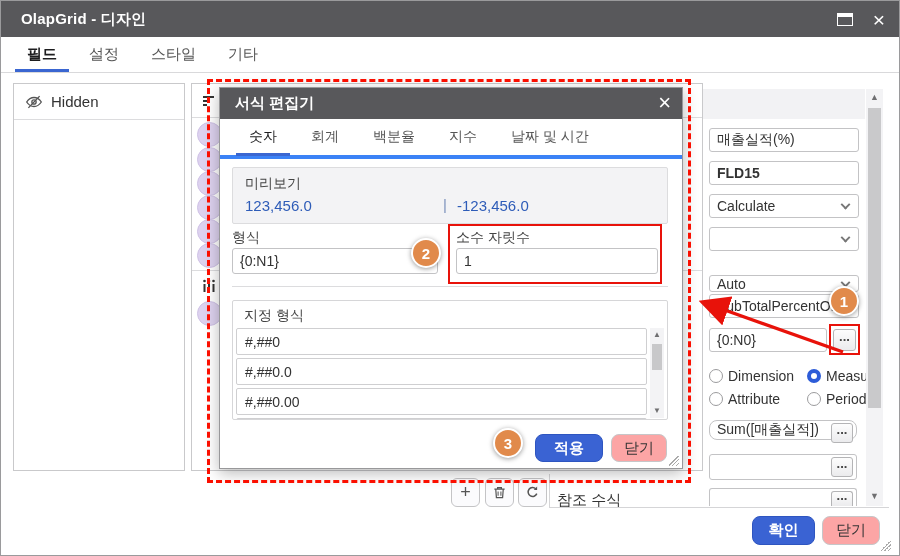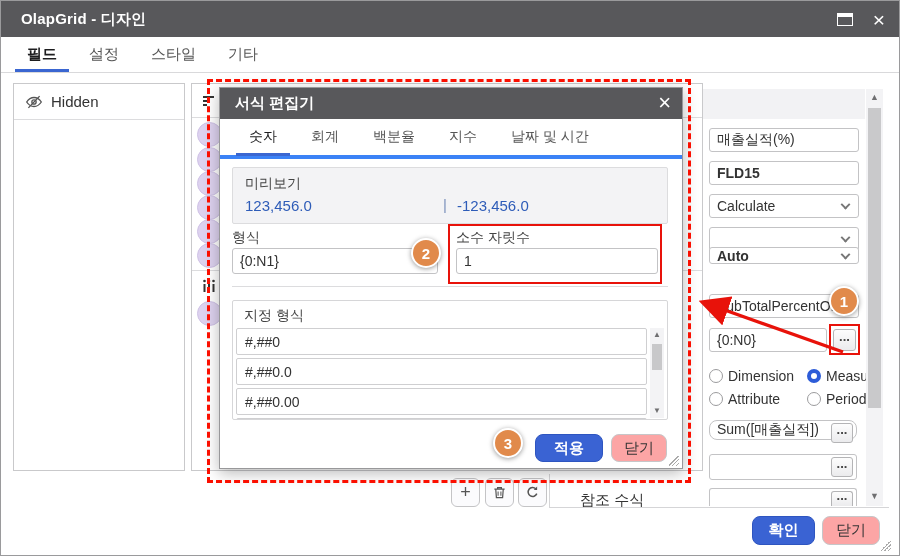--- a/index.html
+++ b/index.html
@@ -161,40 +161,40 @@
       <path d="M6.5 7v4.5M9.5 7v4.5" stroke="#555" stroke-width="1.1"></path>
     </svg>
   </div>
   <div class="sq-btn" style="left:517px; top:477px;">
     <svg width="15" height="15" viewBox="0 0 16 16">
       <path d="M12.6 9.2A4.8 4.8 0 1 1 11.5 4" fill="none" stroke="#555" stroke-width="1.6"></path>
       <path d="M12.9 1.6v3.6H9.3z" fill="#555"></path>
     </svg>
   </div>
   <div class="footer-vline"></div>
-  <div class="clip-label" style="left:556px; top:489px; height:17px; width:90px; line-height:20px;margin-left:23px;">참조 수식</div>
+  <div class="clip-label" style="left:556px; top:489px; height:17px; width:90px; line-height:20px;">참조 수식</div>
   <div class="footer-line"></div>
 
   <div style="position:absolute; left:702px; top:88px; width:162px; height:30px; background:#f2f2f4;"></div>
 
   <div class="field" style="left:708px; top:127px; width:150px; height:24px;">
     <span class="val">매출실적(%)</span>
   </div>
   <div class="field" style="left:708px; top:160px; width:150px; height:24px;font-weight:bold;">
     <span class="val">FLD15</span>
   </div>
   <div class="field" style="left:708px; top:193px; width:150px; height:24px;">
     <span class="val">Calculate</span>
     <span class="chev"></span>
   </div>
   <div class="field" style="left:708px; top:226px; width:150px; height:24px;">
     <span class="val"></span>
     <span class="chev"></span>
   </div>
-  <div class="field" style="left:708px; top:246px; width:150px; height:17px;font-weight:bold;">
+  <div class="field" style="left:708px; top:274px; width:150px; height:17px;">
     <span class="val">Auto</span>
     <span class="chev"></span>
   </div>
   <div class="field" style="left:708px; top:293px; width:150px; height:24px;">
     <span class="val">SubTotalPercentOf</span>
   </div>
   <div class="field" style="left:708px; top:327px; width:118px; height:24px;">
     <span class="val">{0:N0}</span>
   </div>
   <div class="dots-btn" style="left:832px; top:328px;">

